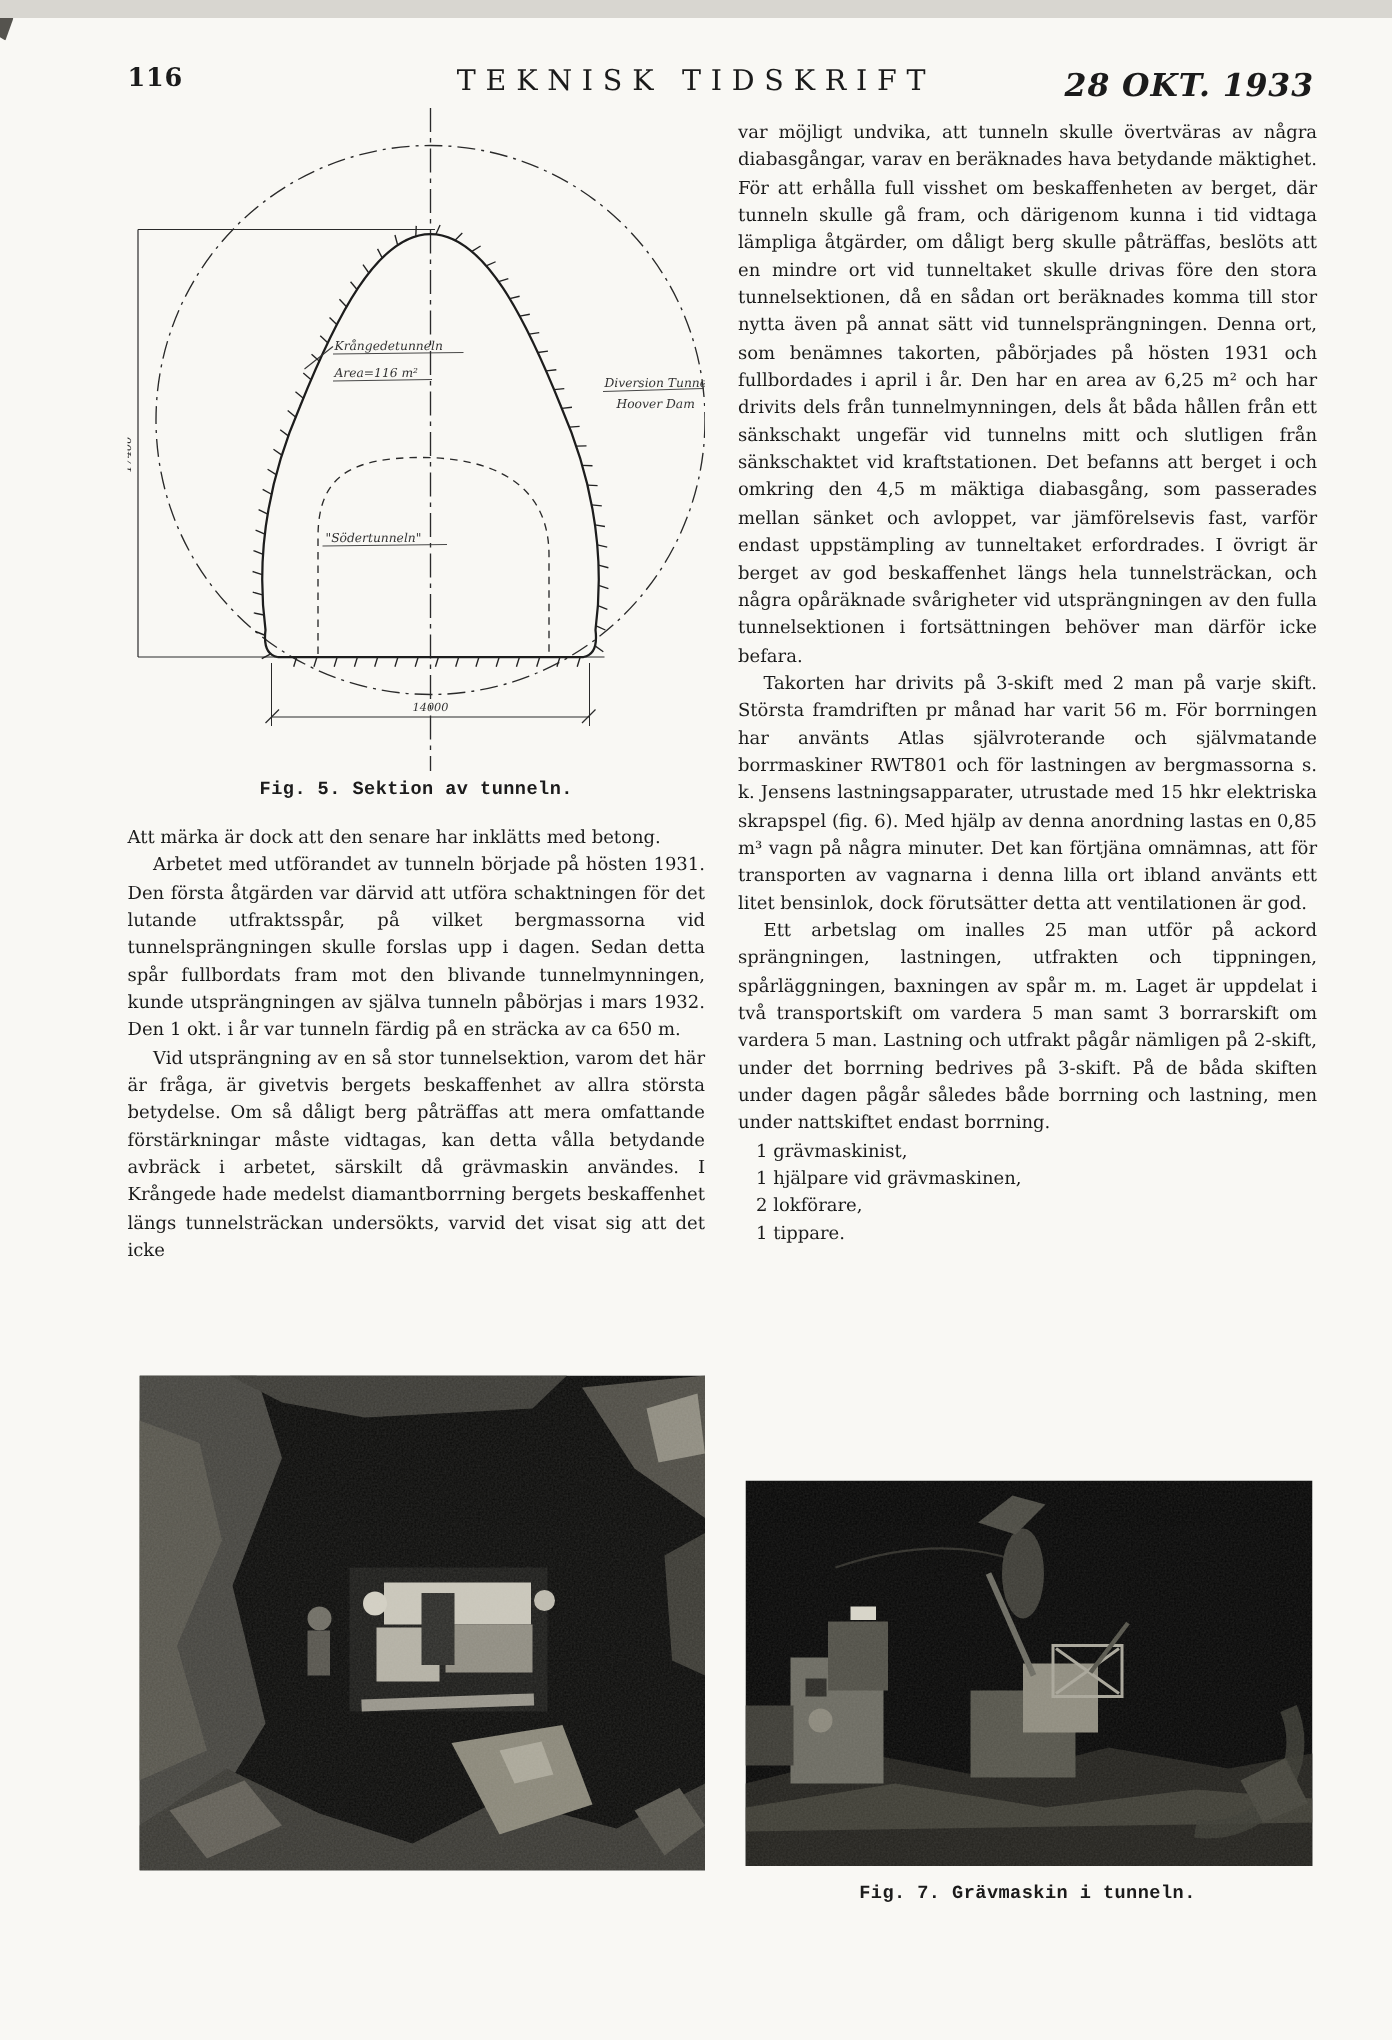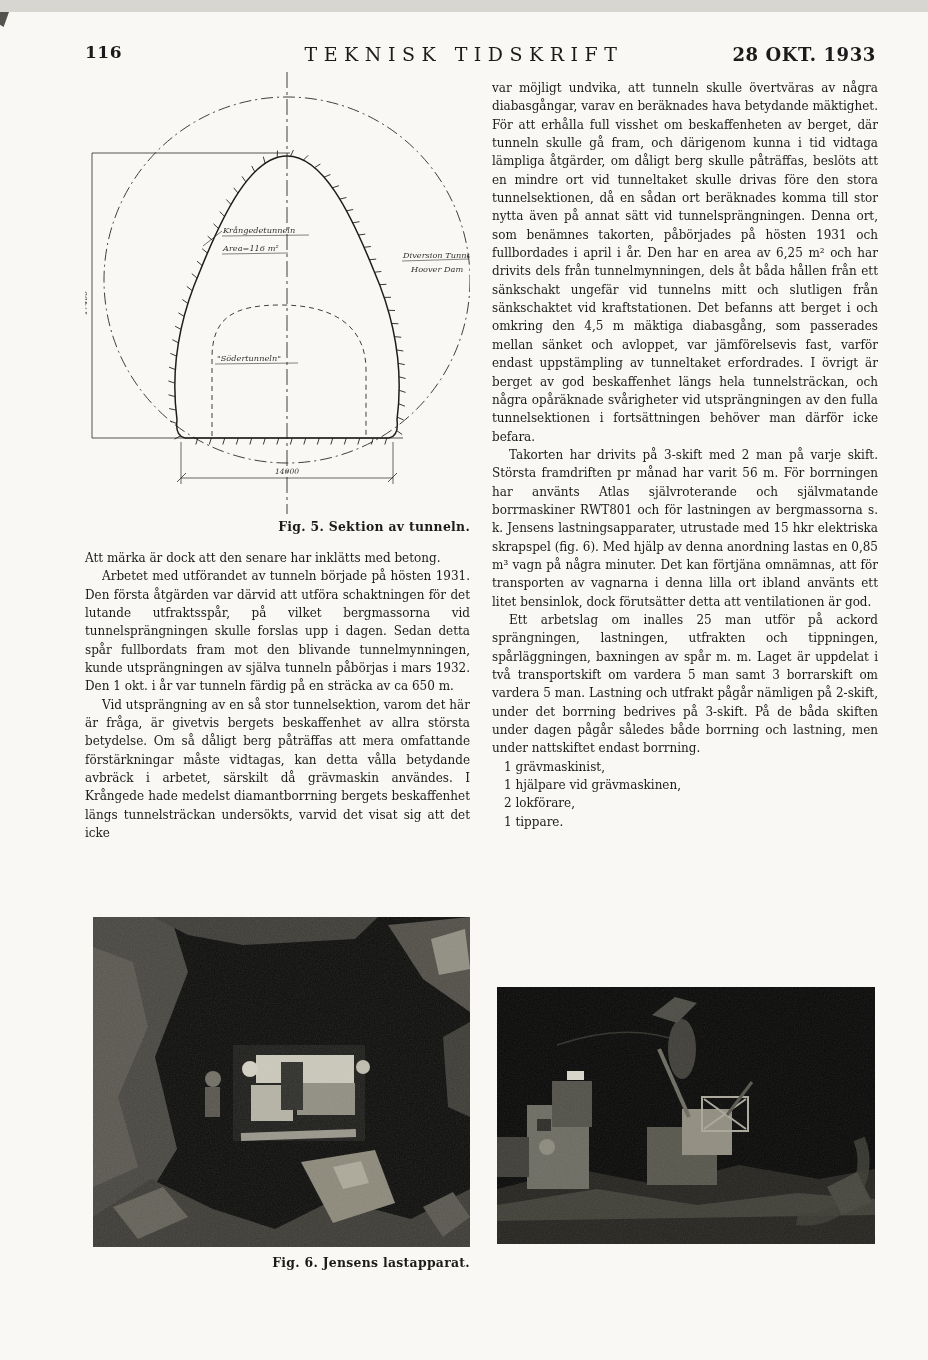--- a/index.html
+++ b/index.html
@@ -6,30 +6,30 @@
   .page{
     position:relative;width:928px;height:1360px;margin:12px auto;
     background:#f9f8f4;color:#1b1b1b;
     font-family:"DejaVu Serif","Liberation Serif",serif;
     overflow:hidden;
   }
   
   .pagenum{position:absolute;left:85px;top:30px;font-size:17px;font-weight:600;letter-spacing:.5px;}
   .journal-title{position:absolute;left:0;right:0;top:31px;text-align:center;
     font-size:19px;font-weight:400;letter-spacing:6.5px;}
-  .issue-date{position:absolute;right:52px;top:32px;font-size:18px;font-weight:600;letter-spacing:.6px;}
+  .issue-date{position:absolute;right:52px;top:32px;font-size:21px;font-weight:600;letter-spacing:.6px;font-style:italic;}
   
   .col{position:absolute;text-align:justify;font-size:12px;line-height:18.35px;}
   .col-left{left:85px;width:385px;top:537px;}
   .col-right{left:492px;width:386px;top:67px;}
   .col p{margin:0;}
   .ind{text-indent:17px;}
   .crew{padding-left:12px;}
   
-  .caption{position:absolute;text-align:right;font-size:12.4px;font-weight:700;letter-spacing:.3px;}
+  .caption{position:absolute;text-align:center;font-size:12.4px;font-weight:700;letter-spacing:.3px;font-family:Liberation Mono, monospace;}
   .cap5{left:85px;width:385px;top:507px;}
   .cap6{left:85px;width:385px;top:1243px;}
   .cap7{left:492px;width:386px;top:1243px;}
   
   .fig5{position:absolute;left:85px;top:56px;width:385px;height:450px;}
   .photo6{position:absolute;left:93px;top:905px;width:377px;height:330px;}
   .photo7{position:absolute;left:497px;top:975px;width:378px;height:257px;}
   .drawing-label{font-style:italic;fill:#333;}
   .scan-bar{position:absolute;left:298px;top:1349px;width:436px;height:11px;background:#0d0d0c;}
   .corner-mark{position:absolute;left:0;top:0;width:9px;height:15px;background:#55534e;
@@ -188,21 +188,20 @@
     <circle cx="120" cy="162" r="8" fill="#6e6c63"></circle>
     <rect x="112" y="170" width="15" height="30" fill="#55534c"></rect>
 
     <polygon points="0,300 58,262 120,292 182,312 242,282 318,302 377,272 377,330 0,330" fill="#3a3934"></polygon>
     <polygon points="208,245 282,233 302,286 240,306" fill="#8a8779"></polygon>
     <polygon points="240,250 268,244 276,266 250,272" fill="#aaa799"></polygon>
     <polygon points="20,290 70,270 95,300 45,322" fill="#625f57"></polygon>
     <polygon points="330,290 360,275 377,300 350,320" fill="#56544c"></polygon>
     <rect width="377" height="330" filter="url(#g6)" opacity="0.28"></rect>
   </svg>
-  <div class="caption cap6">Fig. 6.  Jensens lastapparat.</div>
 
   <svg class="photo7" viewBox="0 0 378 257">
     <defs>
       <filter id="g7">
           <feTurbulence type="fractalNoise" baseFrequency="0.8" numOctaves="2" result="n"></feTurbulence>
         <feColorMatrix in="n" type="matrix" values="0 0 0 0 0.7, 0 0 0 0 0.69, 0 0 0 0 0.62, 0 0 0 0.5 0"></feColorMatrix>
         </filter>
     </defs>
     <rect width="378" height="257" fill="#070707"></rect>
     <path d="M 60 58 Q 130 34 185 55" stroke="#2e2d28" stroke-width="1.5" fill="none"></path>
@@ -224,15 +223,16 @@
     <rect x="205" y="110" width="46" height="34" fill="none" stroke="#a9a69a" stroke-width="2"></rect>
     <line x1="207" y1="112" x2="249" y2="142" stroke="#a9a69a" stroke-width="2"></line>
     <line x1="249" y1="112" x2="207" y2="142" stroke="#a9a69a" stroke-width="2"></line>
     <line x1="192" y1="130" x2="162" y2="62" stroke="#6b6a61" stroke-width="4"></line>
     <line x1="230" y1="128" x2="255" y2="95" stroke="#54534a" stroke-width="3"></line>
 
     <path d="M 300 232 A 58 58 0 0 0 362 152" stroke="#3a3933" stroke-width="12" fill="none" opacity="0.85"></path>
     <polygon points="330,200 360,185 375,215 345,228" fill="#45443c"></polygon>
     <rect width="378" height="257" filter="url(#g7)" opacity="0.25"></rect>
   </svg>
+  <div class="caption cap7">Fig. 7.  Grävmaskin i tunneln.</div>
 
   <div class="scan-bar"></div>
 </div>
 
 </body></html>

